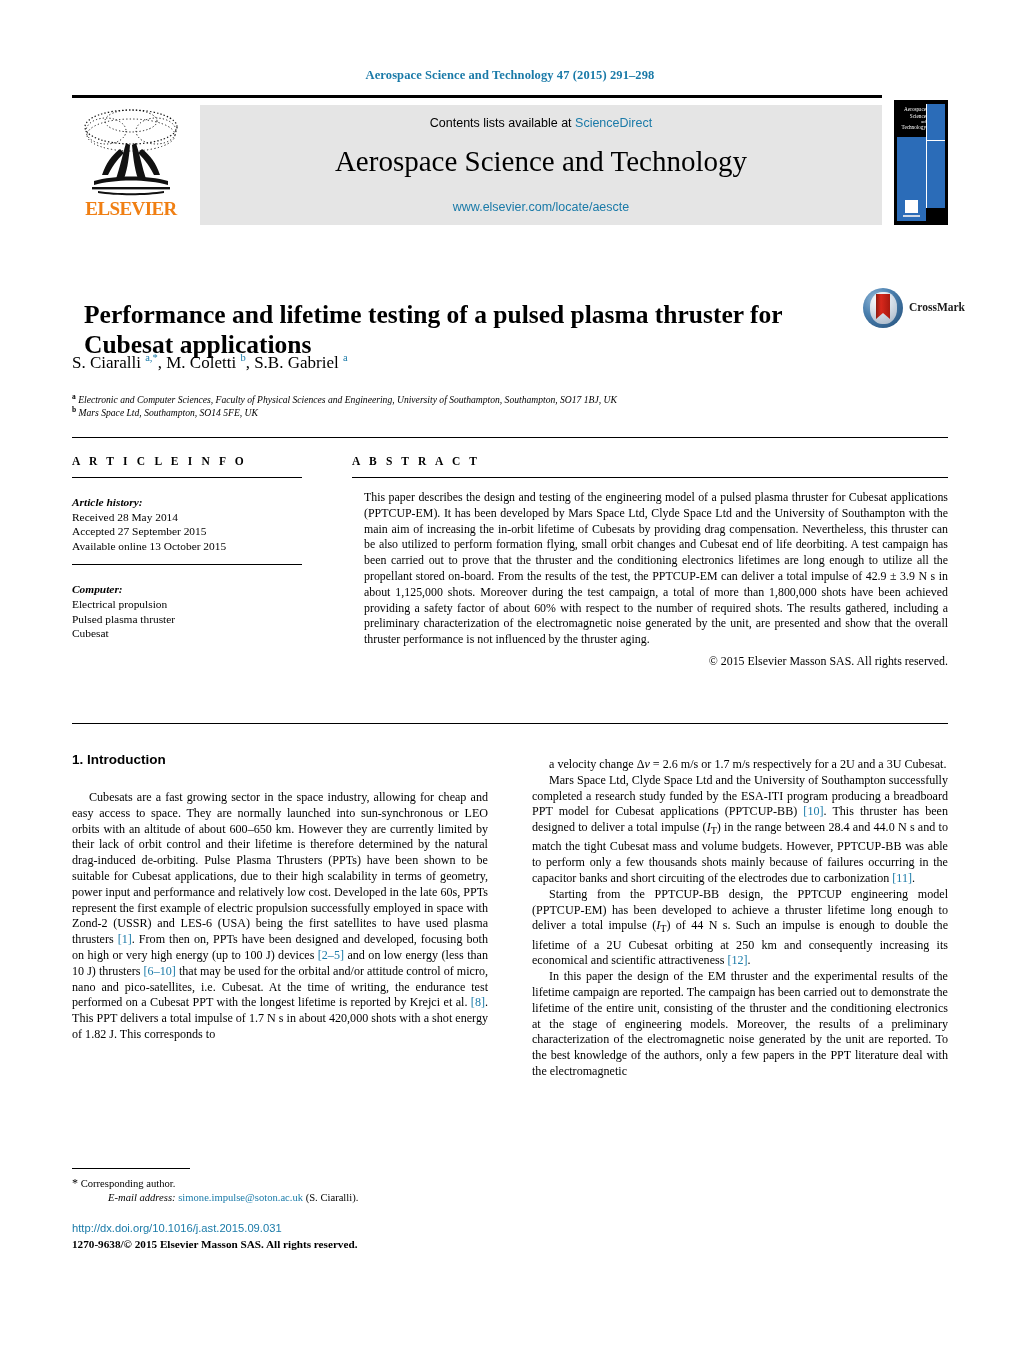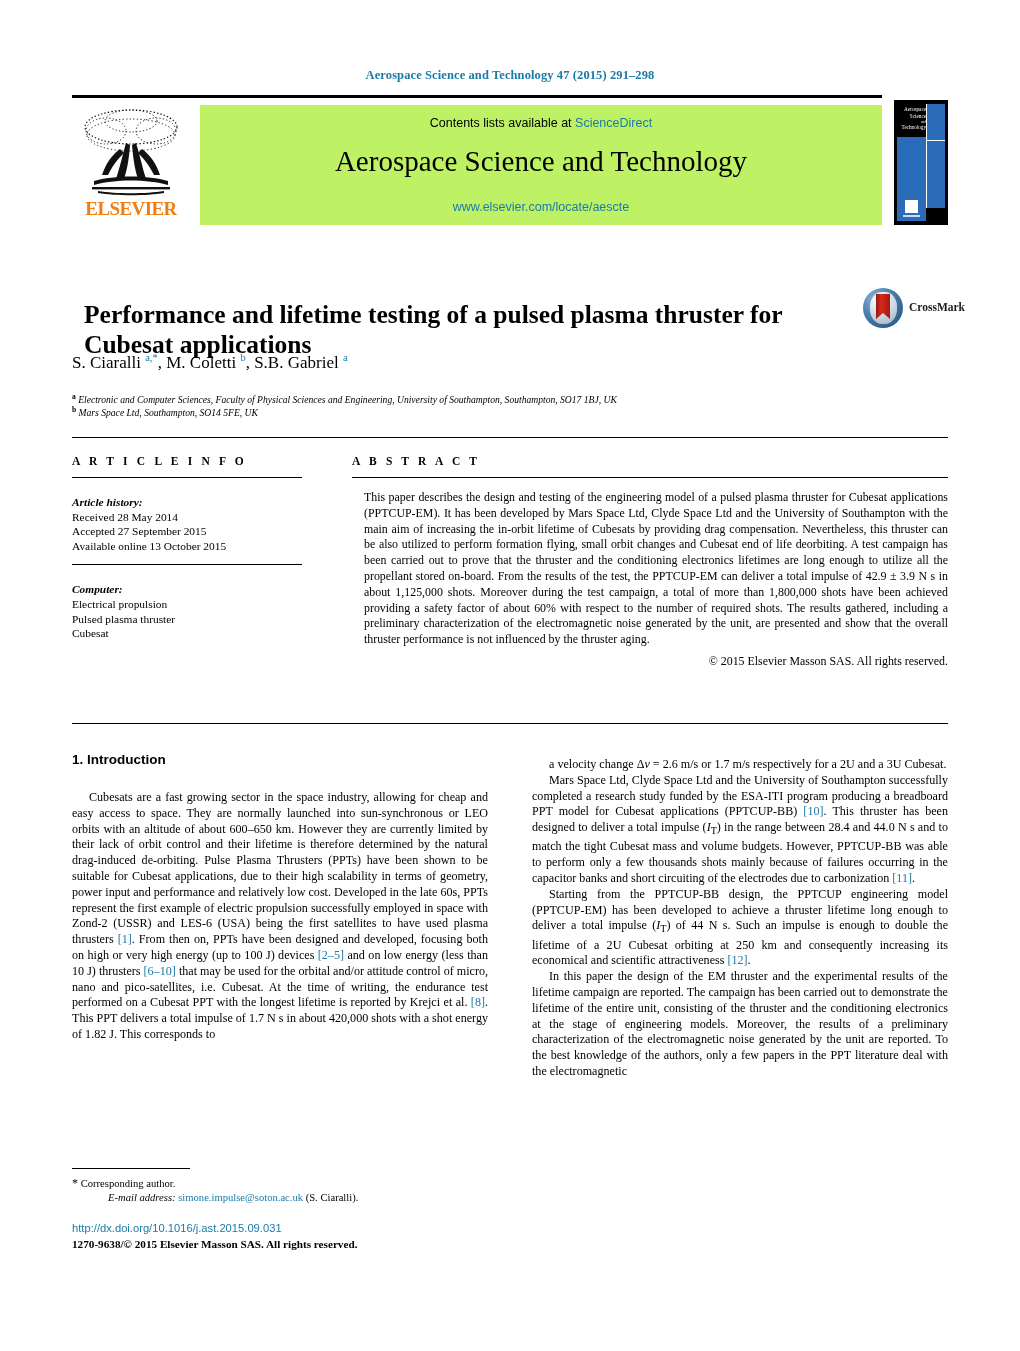--- a/index.html
+++ b/index.html
@@ -70,21 +70,21 @@
     font-size: 19px;
     font-weight: bold;
     letter-spacing: -0.6px;
     color: #f07f13;
   }
   .journal-box {
     position: absolute;
     left: 128px; top: 10px;
     width: 682px;
     height: 120px;
-    background: #bef264;
+    background: #e5e5e5;
   }
   .contents-line {
     position: absolute;
     left: 0; top: 11px;
     width: 682px;
     text-align: center;
     font-family: "Liberation Sans", sans-serif;
     font-size: 12.5px;
     color: #000;
   }

